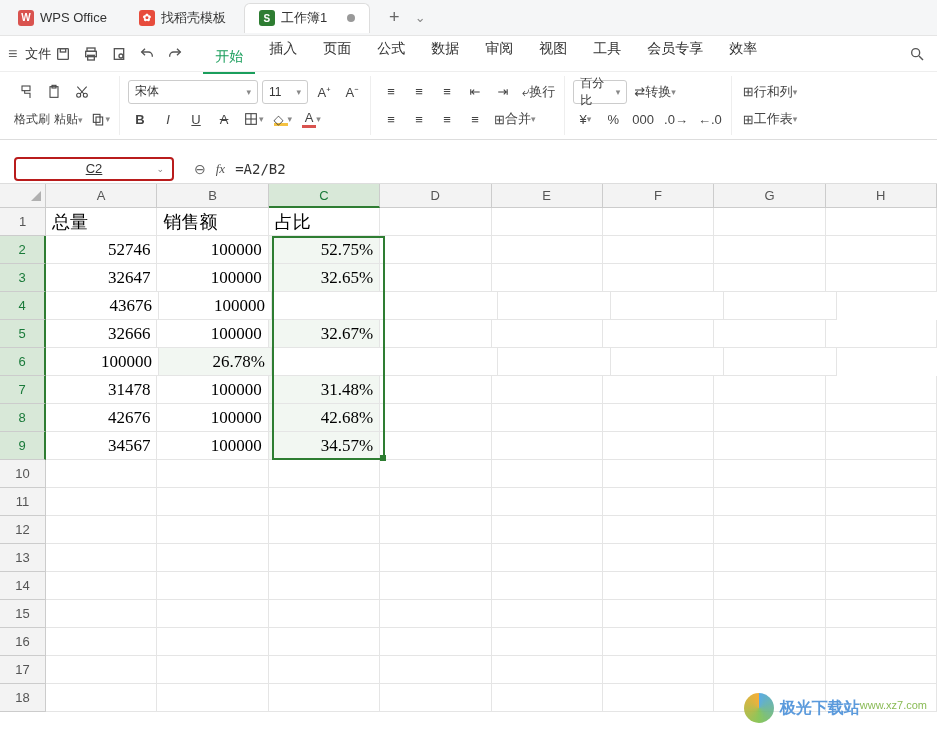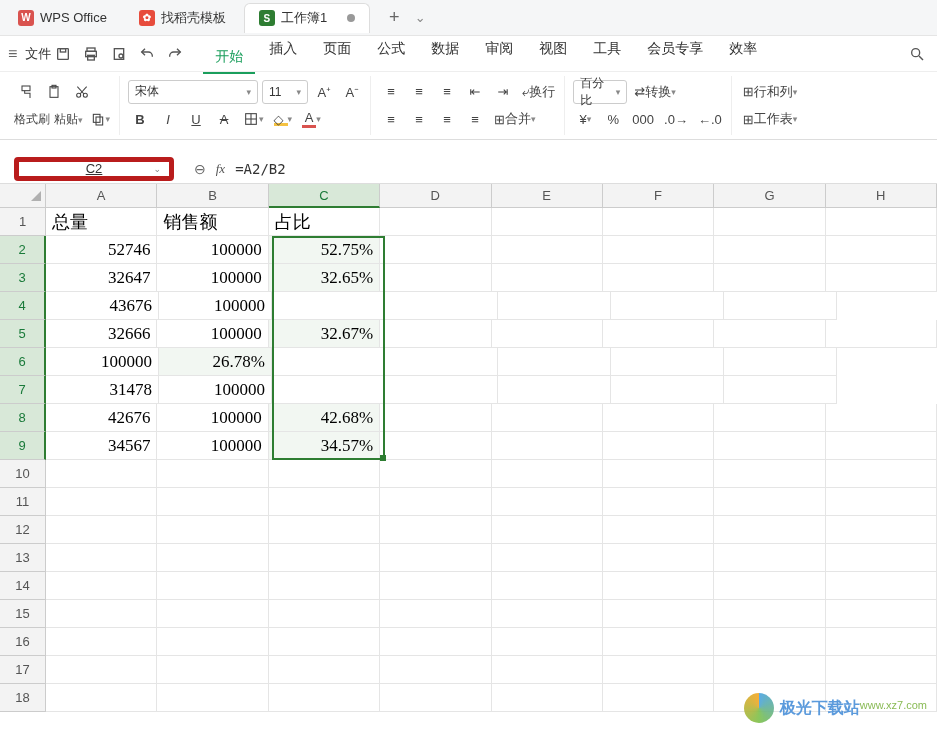--- a/index.html
+++ b/index.html
@@ -37,21 +37,21 @@
 .lbl { font-size: 12px; color: #444; }
 .font-sel { width: 130px; height: 24px; border: 1px solid #ccc; border-radius: 3px; display: flex; align-items: center; padding: 0 6px; font-size: 12px; justify-content: space-between; }
 .size-sel { width: 46px; height: 24px; border: 1px solid #ccc; border-radius: 3px; display: flex; align-items: center; padding: 0 6px; font-size: 12px; justify-content: space-between; }
 .zoom-sel { width: 54px; height: 24px; border: 1px solid #ccc; border-radius: 3px; display: flex; align-items: center; padding: 0 6px; font-size: 12px; gap: 4px; }
 .dd { font-size: 9px; color: #888; }
 .icon-underline-a { display:inline-block; width:14px; border-bottom:3px solid #d9534f; text-align:center; line-height:14px; }
 .icon-fill { display:inline-block; width:14px; height:14px; border-bottom:3px solid #f5c242; }
 
 
 .formulabar { display: flex; align-items: center; height: 30px; border-bottom: 1px solid #ddd; margin-top: 14px; }
-.namebox { width: 160px; height: 24px; border: 5px solid #b91c1c; border-radius: 4px; margin-left: 14px; display: flex; align-items: center; padding: 0 10px; font-size: 13px; justify-content: center; position: relative; text-decoration: underline; }
+.namebox { width: 160px; height: 24px; border: 2px solid #b91c1c; border-radius: 4px; margin-left: 14px; display: flex; align-items: center; padding: 0 10px; font-size: 13px; justify-content: center; position: relative; text-decoration: underline; }
 .namebox .dd { position: absolute; right: 8px; }
 .fx-zone { display: flex; align-items: center; gap: 10px; margin-left: 20px; flex: 1; }
 .fx-btn { color: #666; cursor: pointer; font-size: 14px; }
 .fx-label { font-style: italic; font-family: "Times New Roman", serif; color: #555; }
 .formula-input { flex: 1; font-family: Consolas, monospace; font-size: 14px; color: #333; }
 
 
 .grid { position: relative; overflow: hidden; height: 540px; }
 .corner { position: absolute; left: 0; top: 0; width: 46px; height: 24px; background: #f3f3f3; border-right: 1px solid #ccc; border-bottom: 1px solid #ccc; display:flex; align-items:center; justify-content:flex-end; padding-right:4px; }
 .corner::after { content:""; border-style: solid; border-width: 0 0 10px 10px; border-color: transparent transparent #b0b0b0 transparent; }
@@ -380,20 +380,21 @@
         <div class="cell num" style="background: rgb(242, 247, 242);">26.78%</div>
         <div class="cell txt"></div>
         <div class="cell txt"></div>
         <div class="cell txt"></div>
         <div class="cell txt"></div>
         <div class="cell txt"></div>
       </div>
       <div class="crow">
         <div class="cell num">31478</div>
         <div class="cell num">100000</div>
+        <div class="cell num" style="background: rgb(242, 247, 242);">31.48%</div>
         <div class="cell txt"></div>
         <div class="cell txt"></div>
         <div class="cell txt"></div>
         <div class="cell txt"></div>
         <div class="cell txt"></div>
       </div>
       <div class="crow">
         <div class="cell num">42676</div>
         <div class="cell num">100000</div>
         <div class="cell num" style="background: rgb(242, 247, 242);">42.68%</div>

